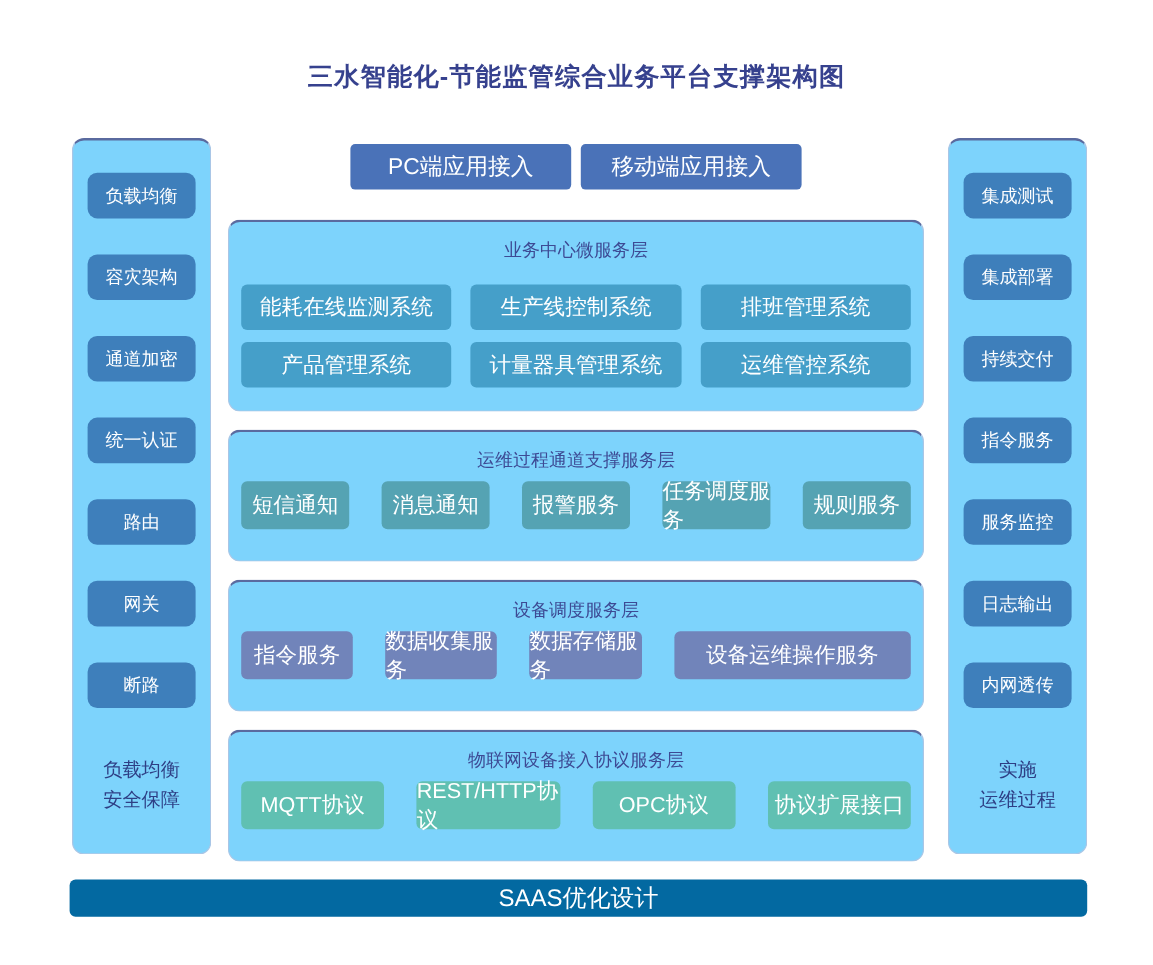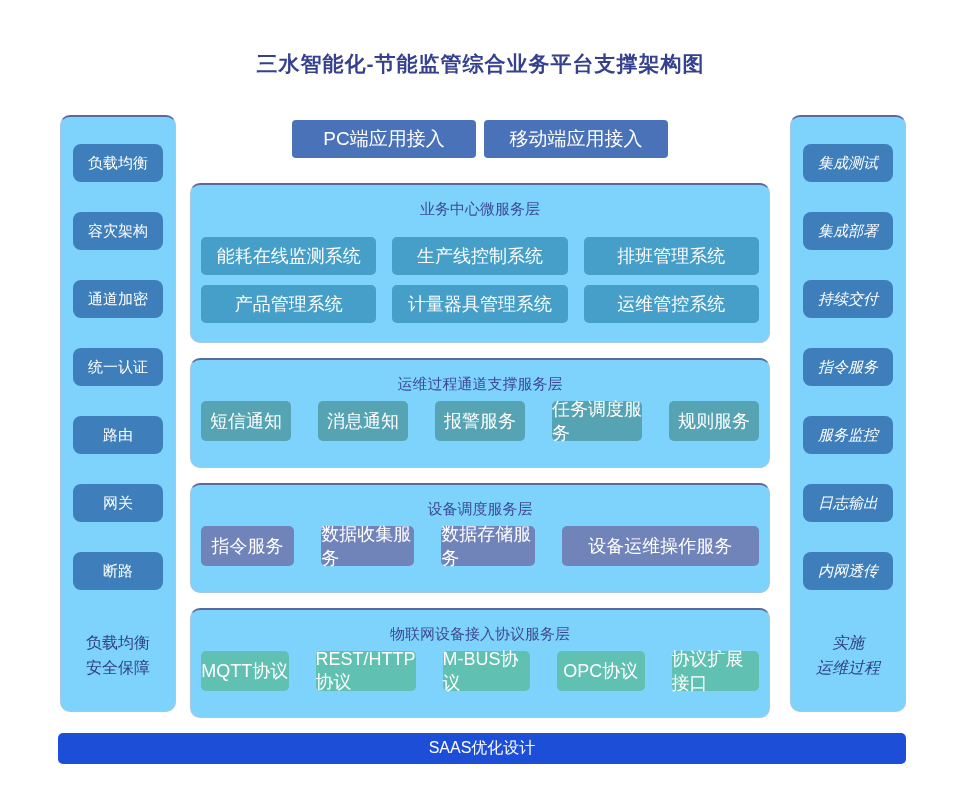--- a/index.html
+++ b/index.html
@@ -19,21 +19,21 @@
     border-radius:10px;
   }
 
   
   .pillar {
     position:absolute; top:115px; width:116px; height:597px;
     display:flex; flex-direction:column; align-items:center;
     padding-top:27px;
   }
   .pillar-left  { left:60px; }
-  .pillar-right { left:790px;font-style:italic; }
+  .pillar-right { left:790px; }
   .pillar .node {
     width:90px; height:38px; margin-bottom:30px; flex:none;
     background:#3e7fbb; color:#ffffff; font-size:15px;
     border-radius:8px; display:flex; align-items:center; justify-content:center;
   }
   .pillar-footer {
     margin-top:10px; text-align:center;
     color:#2e3f85; font-size:16px; line-height:25px;
   }
 
@@ -66,21 +66,21 @@
   .sec-2 .snode { background:#55a3b3; }
   .sec-3 { top:483px; height:110px; }
   .sec-3 .snode { background:#7184ba; }
   .sec-3 .snode-wide { flex:2.12; }
   .sec-4 { top:608px; height:110px; }
   .sec-4 .snode { background:#60c0b2; }
 
   
   .bottom-bar {
     position:absolute; left:58px; top:733px; width:848px; height:31px;
-    background:#1d4ed8; border-radius:5px; color:#ffffff; font-size:16px;
+    background:#0369a1; border-radius:5px; color:#ffffff; font-size:20px;
     display:flex; align-items:center; justify-content:center;
   }
 </style>
 </head>
 <body>
 
 <div class="canvas">
 
   <div class="page-title">三水智能化-节能监管综合业务平台支撑架构图</div>
 
@@ -148,21 +148,20 @@
       <div class="snode">数据存储服务</div>
       <div class="snode snode-wide">设备运维操作服务</div>
     </div>
   </div>
 
   <div class="section sec-4 frame">
     <div class="section-title">物联网设备接入协议服务层</div>
     <div class="node-row">
       <div class="snode">MQTT协议</div>
       <div class="snode">REST/HTTP协议</div>
-      <div class="snode">M-BUS协议</div>
       <div class="snode">OPC协议</div>
       <div class="snode">协议扩展接口</div>
     </div>
   </div>
 
   <div class="bottom-bar">SAAS优化设计</div>
 
 </div>
 
 </body></html>

